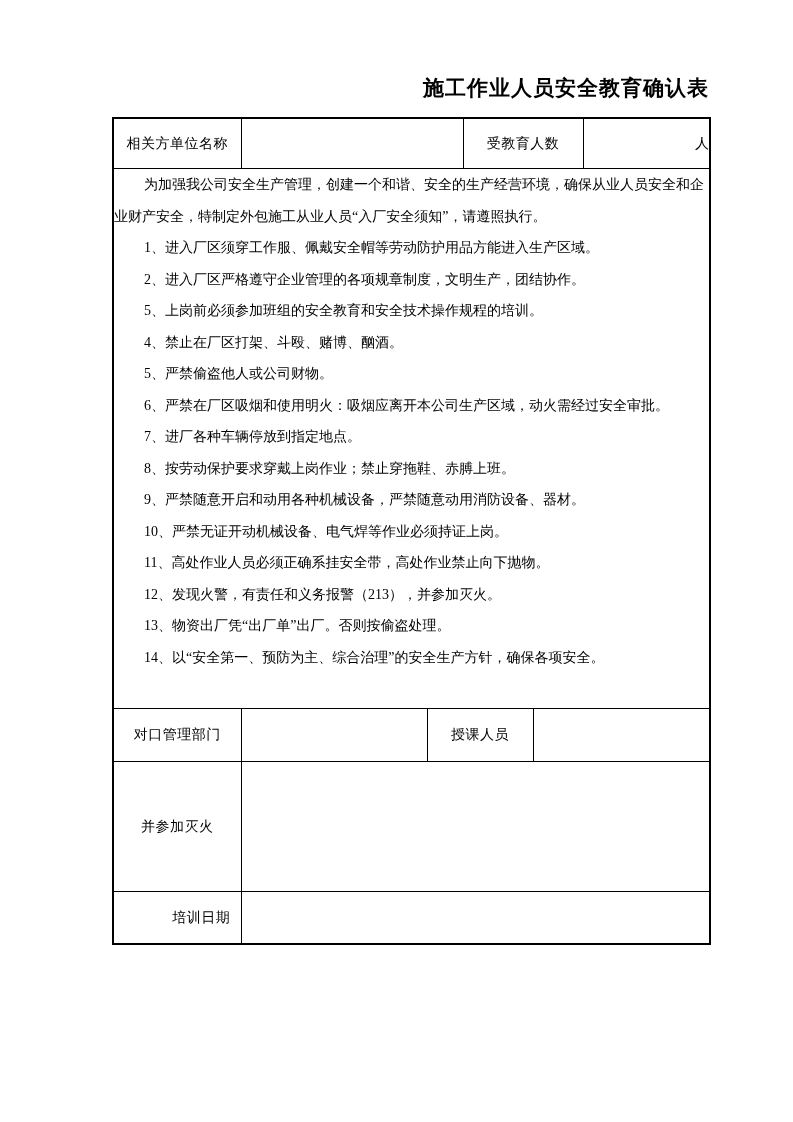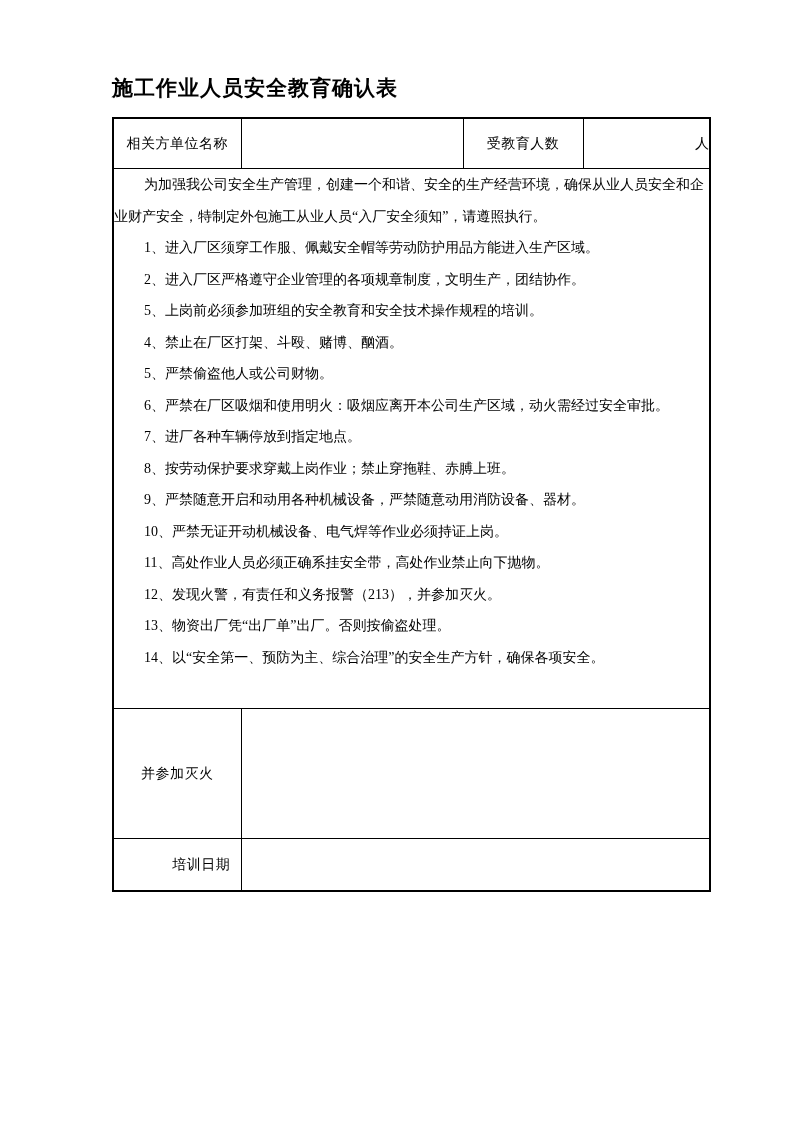--- a/index.html
+++ b/index.html
@@ -10,21 +10,21 @@
     background: #ffffff;
     font-family: "Liberation Serif", "DejaVu Serif", serif;
     color: #000000;
     overflow: hidden;
   }
   .doc-title {
     position: absolute;
     left: 112px;
     top: 74px;
     width: 597px;
-    text-align: left;
+    text-align: right;
     font-size: 21px;
     font-weight: bold;
     letter-spacing: 1px;
     white-space: nowrap;
   }
   table.doc-table {
     position: absolute;
     left: 112px;
     top: 117px;
     width: 597px;
@@ -105,20 +105,26 @@
         <div class="notice-line indent">8、按劳动保护要求穿戴上岗作业；禁止穿拖鞋、赤膊上班。</div>
         <div class="notice-line indent">9、严禁随意开启和动用各种机械设备，严禁随意动用消防设备、器材。</div>
         <div class="notice-line indent">10、严禁无证开动机械设备、电气焊等作业必须持证上岗。</div>
         <div class="notice-line indent">11、高处作业人员必须正确系挂安全带，高处作业禁止向下抛物。</div>
         <div class="notice-line indent">12、发现火警，有责任和义务报警（213），并参加灭火。</div>
         <div class="notice-line indent">13、物资出厂凭“出厂单”出厂。否则按偷盗处理。</div>
         <div class="notice-line indent">14、以“安全第一、预防为主、综合治理”的安全生产方针，确保各项安全。</div>
       </td>
     </tr>
 
+    <tr class="row-dept">
+      <td class="label-cell">对口管理部门</td>
+      <td class="value-cell"></td>
+      <td class="label-cell" colspan="2">授课人员</td>
+      <td class="value-cell" colspan="2"></td>
+    </tr>
 
     <tr class="row-sign">
       <td class="label-cell">并参加灭火</td>
       <td class="value-cell" colspan="5"></td>
     </tr>
 
 
     <tr class="row-date">
       <td class="label-cell">培训日期</td>
       <td class="value-cell" colspan="5"></td>

